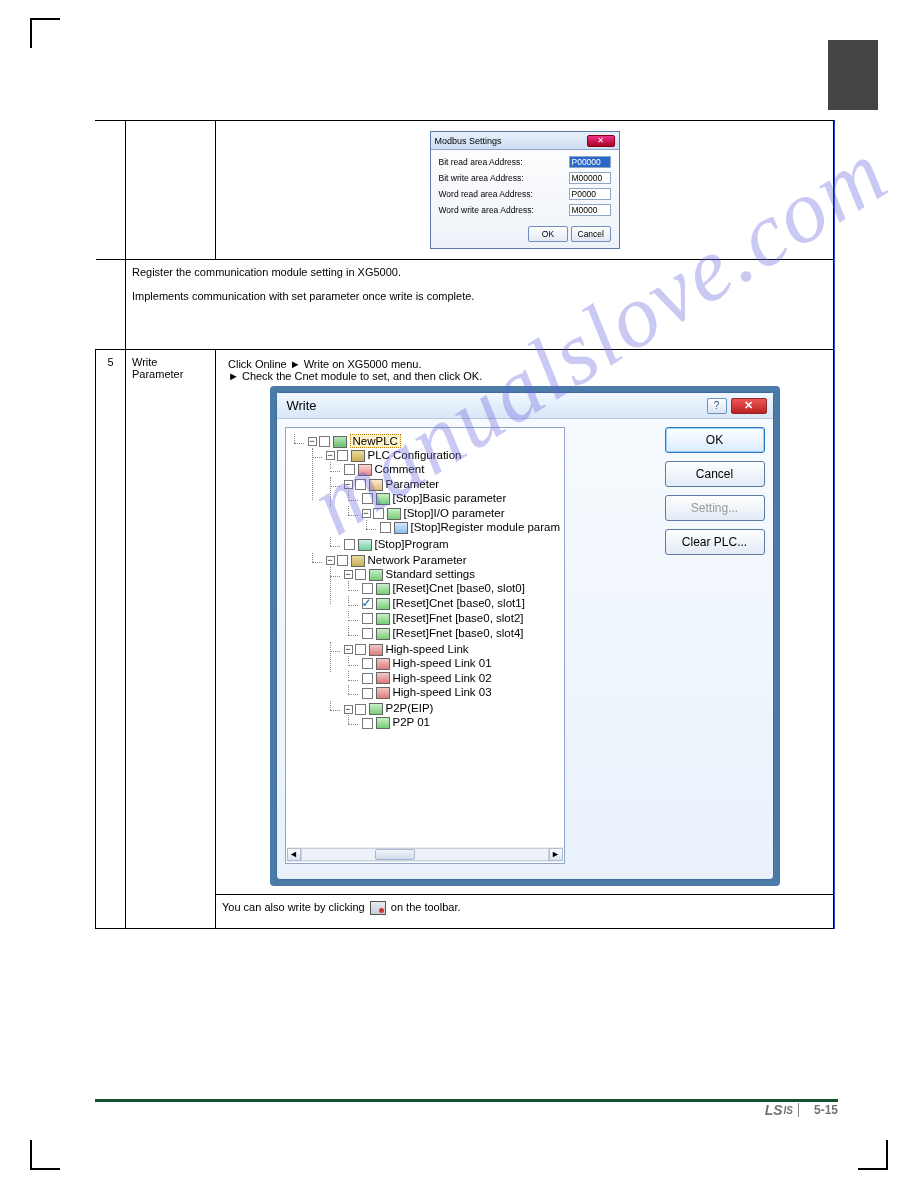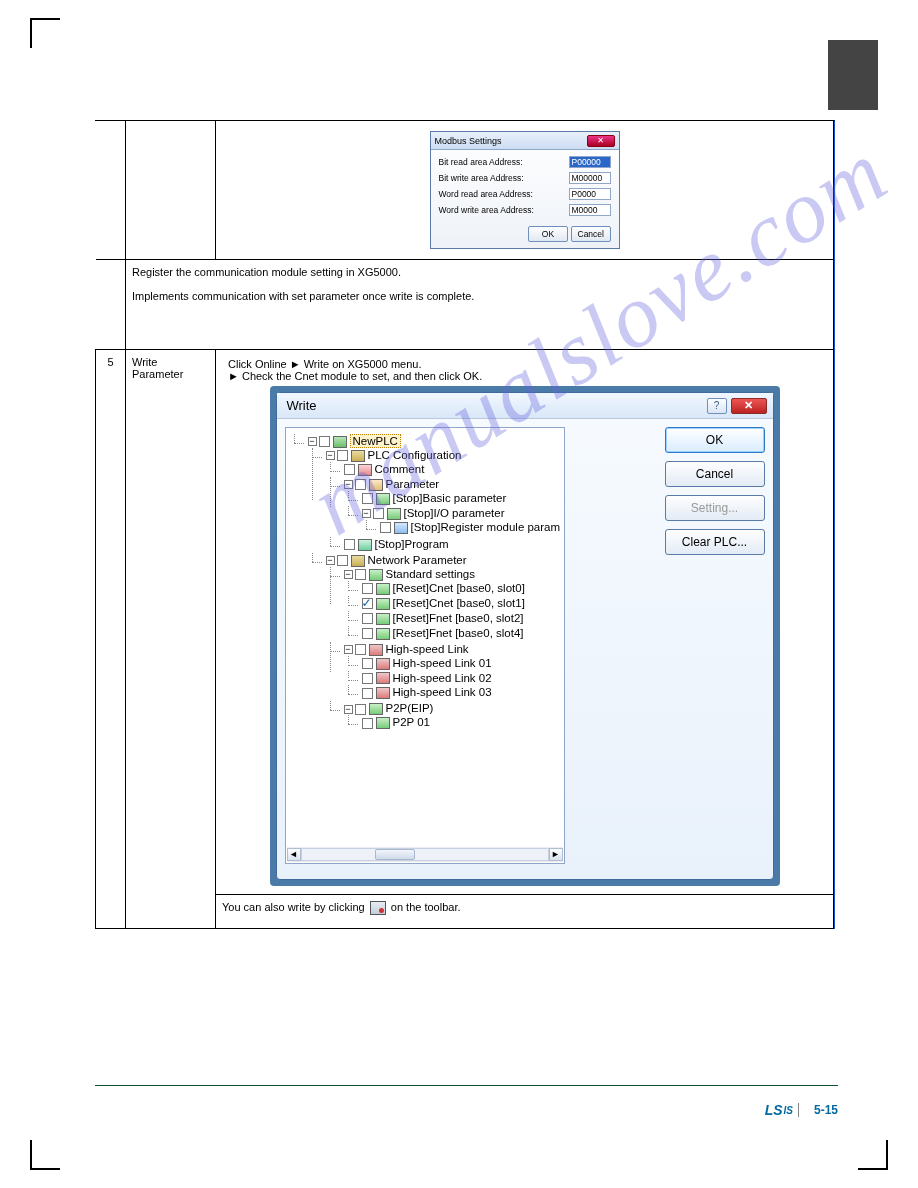--- a/index.html
+++ b/index.html
@@ -166,23 +166,23 @@
 
   .write-icon-inline {
     display:inline-block; width:16px; height:14px; vertical-align:middle;
     border:1px solid #555; background:linear-gradient(#e8ecf2,#c4cedc);
     position:relative; margin:0 2px;
   }
   .write-icon-inline::after{content:""; position:absolute; right:1px; bottom:1px; width:5px; height:5px; background:#c33; border-radius:50%;}
 
   .footer {
     position:absolute; bottom:70px; left:95px; right:80px;
-    border-top:1px solid #14532d; padding-top:16px;
+    border-top:3px solid #14532d; padding-top:0;
     display:flex; justify-content:flex-end; align-items:center;
-    font-size:14px; font-style:italic; font-weight:bold; color:#0369a1;
+    font-size:14px; font-style:italic; font-weight:bold; color:#737373;
   }
   .footer .sub { font-size:10px; font-style:italic; margin-left:1px; }
   .footer .pnum { margin-left:10px; font-style:normal; font-weight:bold; font-size:12px;}
   .footer .bar { width:1px; height:14px; background:#888; margin:0 5px;}
 </style>
 </head>
 <body>
 
 <div class="crop-tl"></div>
 <div class="crop-bl"></div>

